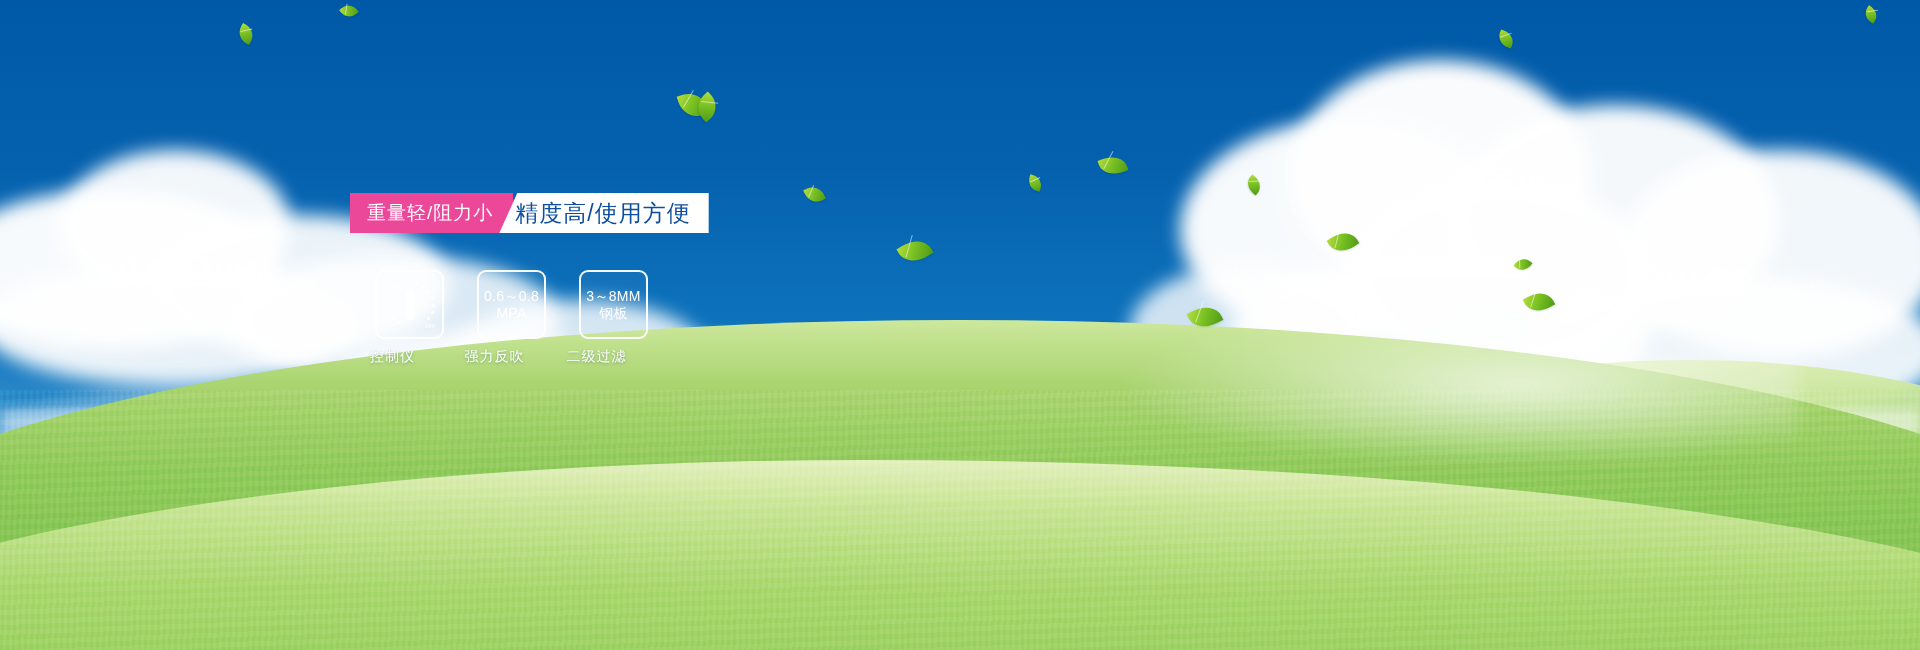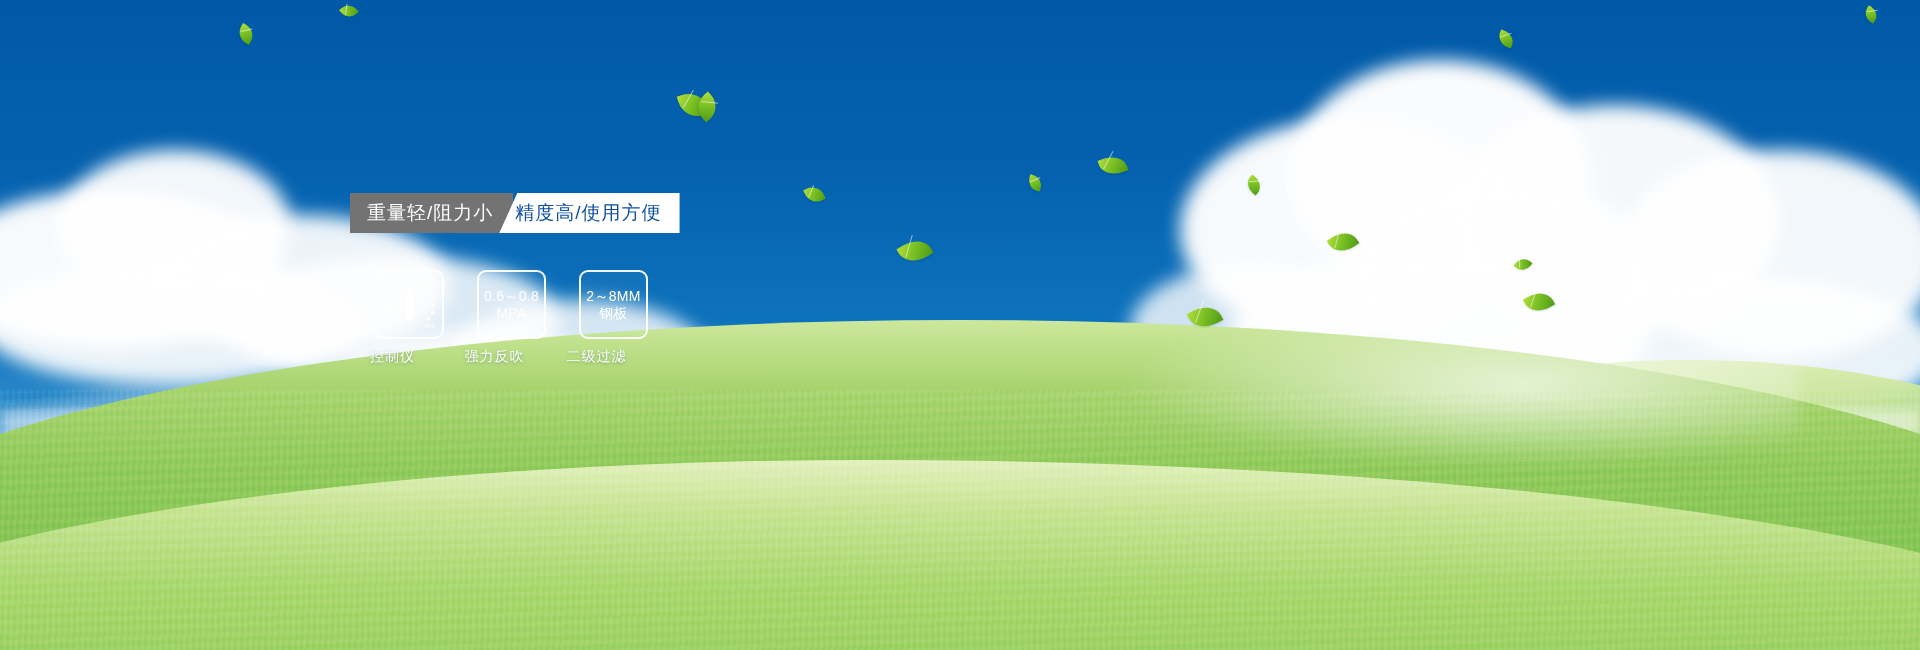--- a/index.html
+++ b/index.html
@@ -122,29 +122,29 @@
     color:#ffffff;font-weight:400;
     text-shadow:0 1px 6px rgba(0,40,90,.35);
     white-space:nowrap;
   }
   .title-leaf{position:absolute;left:680px;top:92px;}
   .tl1{width:26px;height:26px;transform:rotate(-18deg);}
   .tl2{width:22px;height:22px;transform:rotate(48deg);left:16px;top:4px;}
 
   .tags{position:absolute;left:350px;top:193px;display:flex;height:40px;}
   .tag-blue{
-    background:#737373;color:#fff;
+    background:#ec4899;color:#fff;
     font-size:19px;letter-spacing:1px;
     display:flex;align-items:center;
     padding:0 20px 0 17px;
     position:relative;
   }
   .tag-white{
     background:#ffffff;color:#0d4e9e;
-    font-size:19px;letter-spacing:1px;
+    font-size:23px;letter-spacing:1px;
     display:flex;align-items:center;
     padding:0 18px 0 16px;
     margin-left:-14px;
     clip-path:polygon(18px 0, 100% 0, 100% 100%, 0 100%);
   }
 
   .features{position:absolute;left:355px;top:270px;display:flex;gap:27px;}
   .feature{width:75px;display:flex;flex-direction:column;align-items:center;}
   .fbox{
     width:69px;height:69px;
@@ -305,21 +305,21 @@
         <div class="fbox">
           <div class="fbox-text">0.6～0.8</div>
           <div class="fbox-text">MPA</div>
         </div>
         <div class="fcap">强力反吹</div>
       </div>
 
 
       <div class="feature">
         <div class="fbox">
-          <div class="fbox-text">2～8MM</div>
+          <div class="fbox-text">3～8MM</div>
           <div class="fbox-text">钢板</div>
         </div>
         <div class="fcap">二级过滤</div>
       </div>
 
 
     </div>
   </div>
 </div>
 

